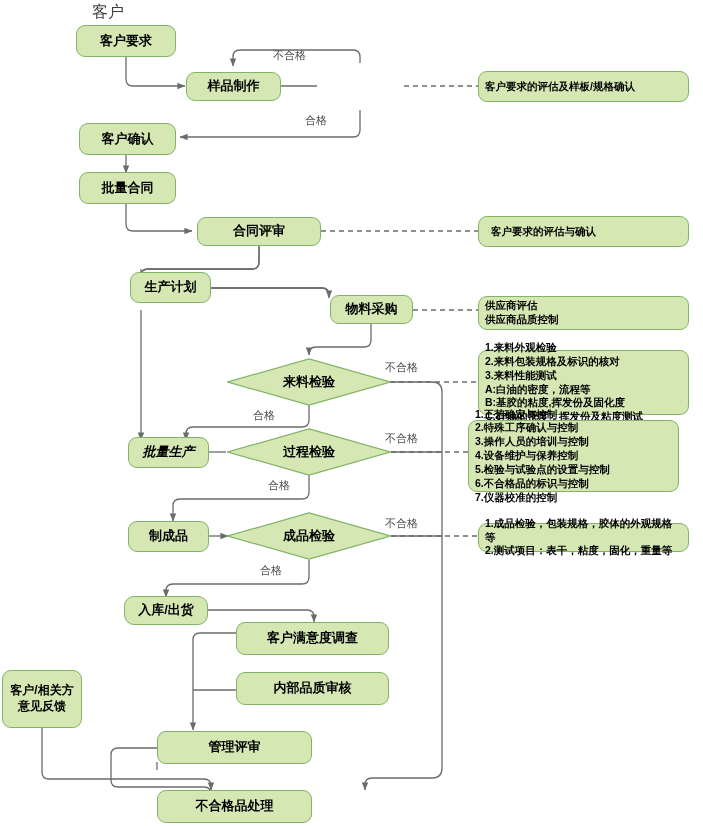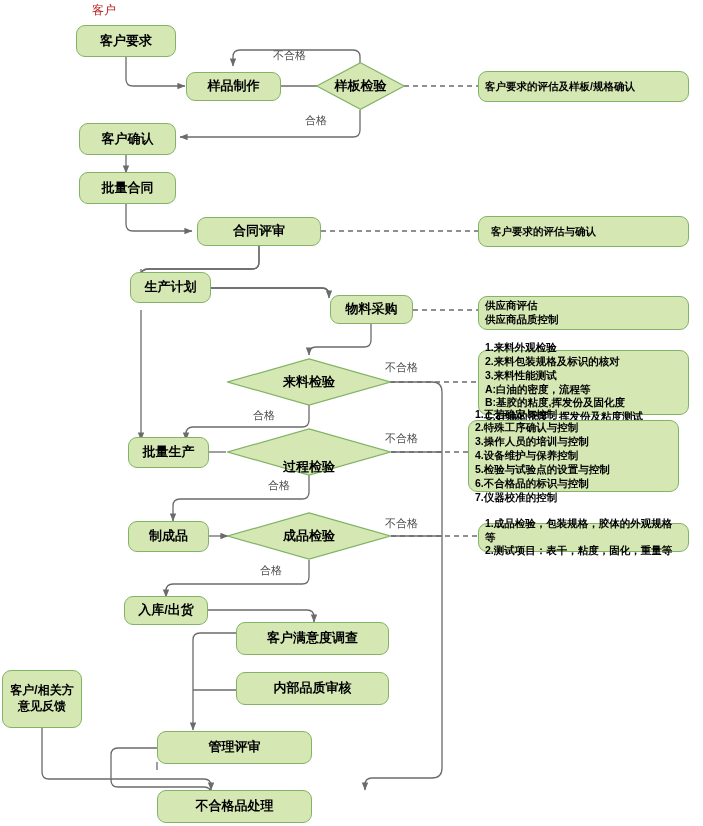--- a/index.html
+++ b/index.html
@@ -82,22 +82,22 @@
   .edge-label {
     position: absolute;
     color: #4d4d4d;
     font-size: 11px;
     font-weight: normal;
     white-space: nowrap;
     background: transparent;
   }
   .free-label {
     position: absolute;
-    color: #b91c1c;
-    font-size: 12px;
+    color: #404040;
+    font-size: 16px;
     font-weight: normal;
     white-space: nowrap;
   }
 </style>
 </head>
 <body>
 
 <div id="canvas">
 
   <svg class="edges" viewBox="0 0 703 826" xmlns="http://www.w3.org/2000/svg">
@@ -167,63 +167,57 @@
       </g>
     </g>
   </svg>
 
   <div class="free-label" style="left:92px; top:2px;">客户</div>
 
   <div class="node" style="left:76px; top:25px; width:100px; height:32px;">客户要求</div>
 
   <div class="node" style="left:186px; top:72px; width:95px; height:29px;">样品制作</div>
 
-  <div class="diamond" style="left:316px; top:62px; width:89px; height:48px;">
-    <svg class="dshape" viewBox="0 0 89 48" preserveAspectRatio="none">
-      <polygon points="44.5,0.8 88.2,24 44.5,47.2 0.8,24" fill="#d5e8b4" stroke="#82b366" stroke-width="1.2"></polygon>
-    </svg>
-    <span class="dlabel">样板检验</span>
-  </div>
 
   <div class="node" style="left:79px; top:123px; width:97px; height:32px;">客户确认</div>
 
   <div class="node" style="left:79px; top:172px; width:97px; height:32px;">批量合同</div>
 
   <div class="node" style="left:197px; top:217px; width:124px; height:29px;">合同评审</div>
 
   <div class="node" style="left:130px; top:272px; width:81px; height:31px;text-align:center;">生产计划</div>
 
   <div class="node" style="left:330px; top:295px; width:83px; height:29px;">物料采购</div>
 
   <div class="diamond" style="left:227px; top:358px; width:164px; height:48px;">
     <svg class="dshape" viewBox="0 0 164 48" preserveAspectRatio="none">
       <polygon points="82,0.8 163.2,24 82,47.2 0.8,24" fill="#d5e8b4" stroke="#82b366" stroke-width="1.2"></polygon>
     </svg>
     <span class="dlabel">来料检验</span>
   </div>
 
-  <div class="node" style="left:128px; top:437px; width:81px; height:31px;">批量生产</div>
-
-  <div class="diamond" style="left:227px; top:428px; width:164px; height:48px;align-items:flex-end;">
+  <div class="node" style="left:128px; top:437px; width:81px; height:31px;font-style:italic;">批量生产</div>
+
+  <div class="diamond" style="left:227px; top:428px; width:164px; height:48px;">
     <svg class="dshape" viewBox="0 0 164 48" preserveAspectRatio="none">
       <polygon points="82,0.8 163.2,24 82,47.2 0.8,24" fill="#d5e8b4" stroke="#82b366" stroke-width="1.2"></polygon>
     </svg>
     <span class="dlabel">过程检验</span>
   </div>
 
   <div class="node" style="left:128px; top:521px; width:81px; height:31px;">制成品</div>
 
   <div class="diamond" style="left:227px; top:512px; width:164px; height:48px;">
     <svg class="dshape" viewBox="0 0 164 48" preserveAspectRatio="none">
       <polygon points="82,0.8 163.2,24 82,47.2 0.8,24" fill="#d5e8b4" stroke="#82b366" stroke-width="1.2"></polygon>
     </svg>
     <span class="dlabel">成品检验</span>
   </div>
 
-  <div class="node" style="left:124px; top:596px; width:84px; height:29px;">入库/出货</div>
+  <div class="node" style="left:124px; top:596px; width:84px; height:29px;border-radius:10px;">入库/出货</div>
 
   <div class="node" style="left:236px; top:622px; width:153px; height:33px;">客户满意度调查</div>
 
   <div class="node" style="left:236px; top:672px; width:153px; height:33px;">内部品质审核</div>
 
   <div class="node" style="left:157px; top:731px; width:155px; height:33px;">管理评审</div>
 
   <div class="node" style="left:157px; top:790px; width:155px; height:33px;">不合格品处理</div>
 
   <div class="node two-line" style="left:2px; top:670px; width:80px; height:58px; font-size:12px;">客户/相关方意见反馈</div>

